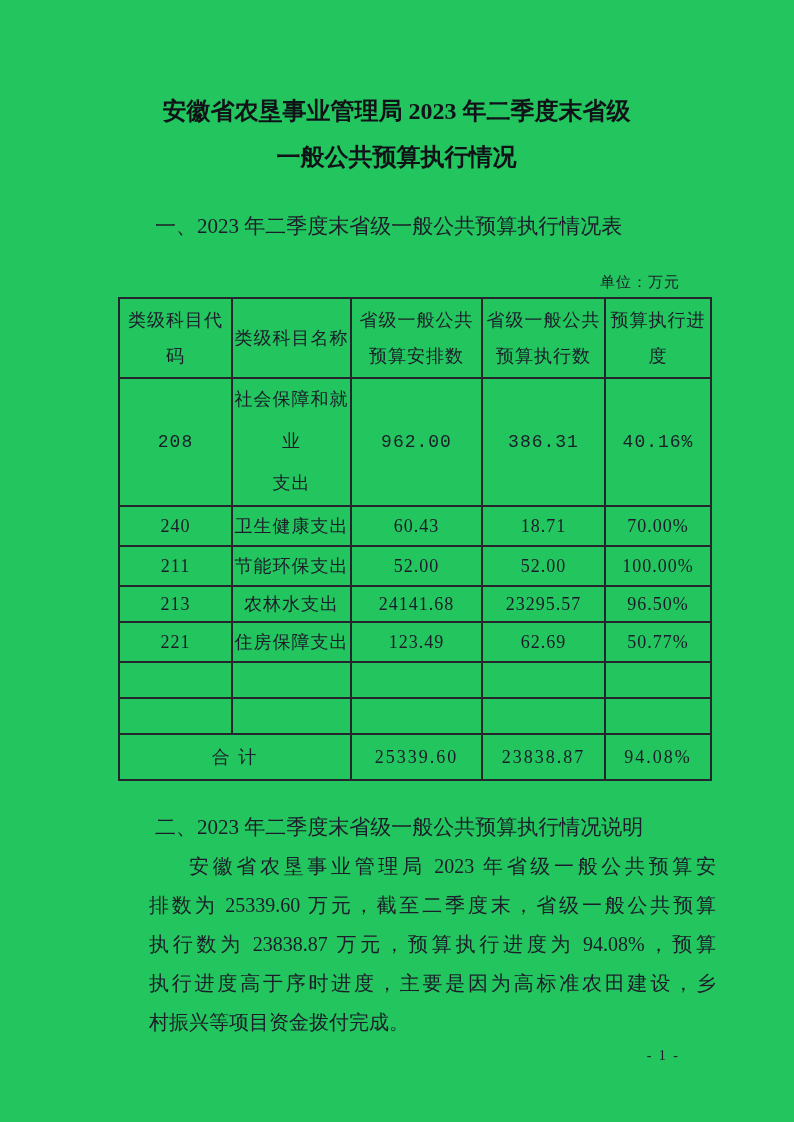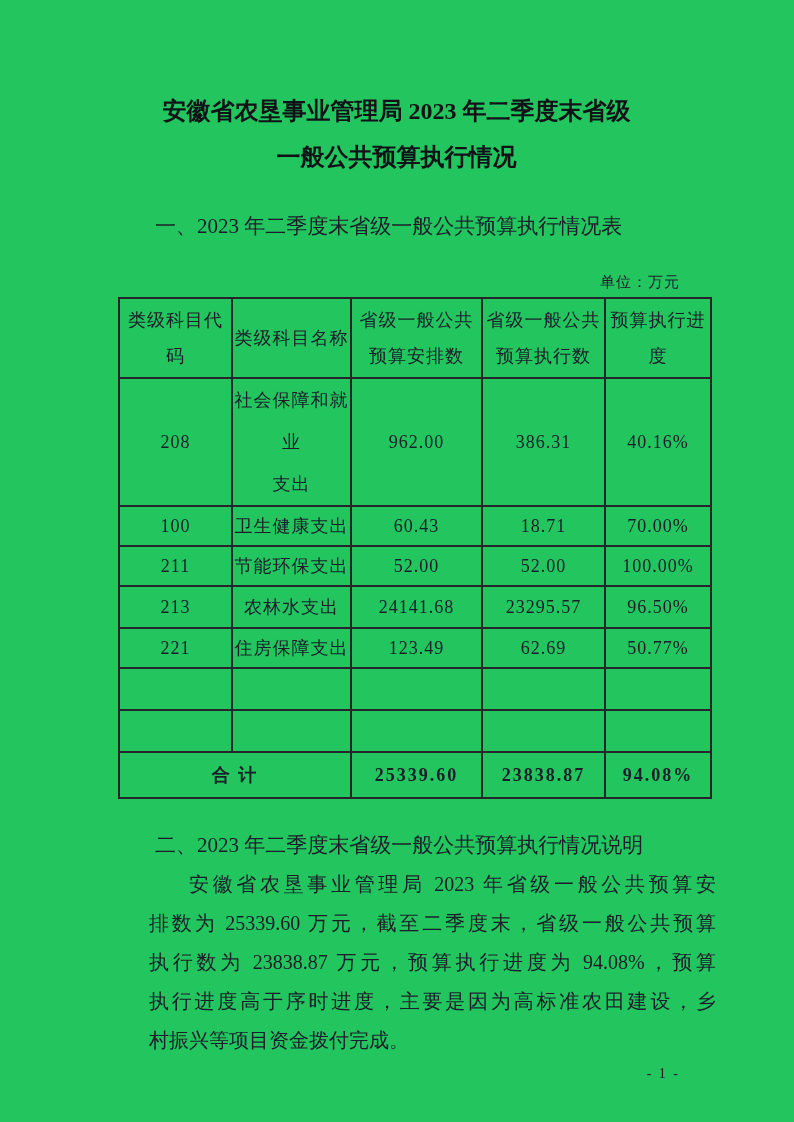--- a/index.html
+++ b/index.html
@@ -57,25 +57,25 @@
     vertical-align: middle;
     font-size: 18px;
     white-space: pre-line;
     letter-spacing: 1px;
     font-weight: normal;
     overflow: hidden;
   }
   tr.hdr { height: 80px; }
   tr.hdr th { line-height: 36px; }
   tr.row-tall { height: 82px; }
-  tr.row-tall td { line-height: 42px; }
+  tr.row-tall td { line-height: 42px; font-family: Liberation Mono, monospace; }
   tr.row { height: 40px; }
-  tr.row-e { height: 42px; }
+  tr.row-e { height: 36px; }
   tr.total-row { height: 46px; }
-  tr.total-row td { font-weight: bold; letter-spacing: 2px; }
+  tr.total-row td { font-weight: normal; letter-spacing: 2px; }
 
   .para { margin-top: 0; margin-left: 36px; }
   .pline {
     font-size: 20px;
     line-height: 39px;
     width: 567px;
   }
   .just { text-align: justify; text-align-last: justify; }
   .indent { text-indent: 2em; }
 
@@ -124,21 +124,21 @@
     <tbody>
       <tr class="row-tall">
         <td>208</td>
         <td>社会保障和就业
 支出</td>
         <td>962.00</td>
         <td>386.31</td>
         <td>40.16%</td>
       </tr>
       <tr class="row">
-        <td>100</td>
+        <td>240</td>
         <td>卫生健康支出</td>
         <td>60.43</td>
         <td>18.71</td>
         <td>70.00%</td>
       </tr>
       <tr class="row">
         <td>211</td>
         <td>节能环保支出</td>
         <td>52.00</td>
         <td>52.00</td>

